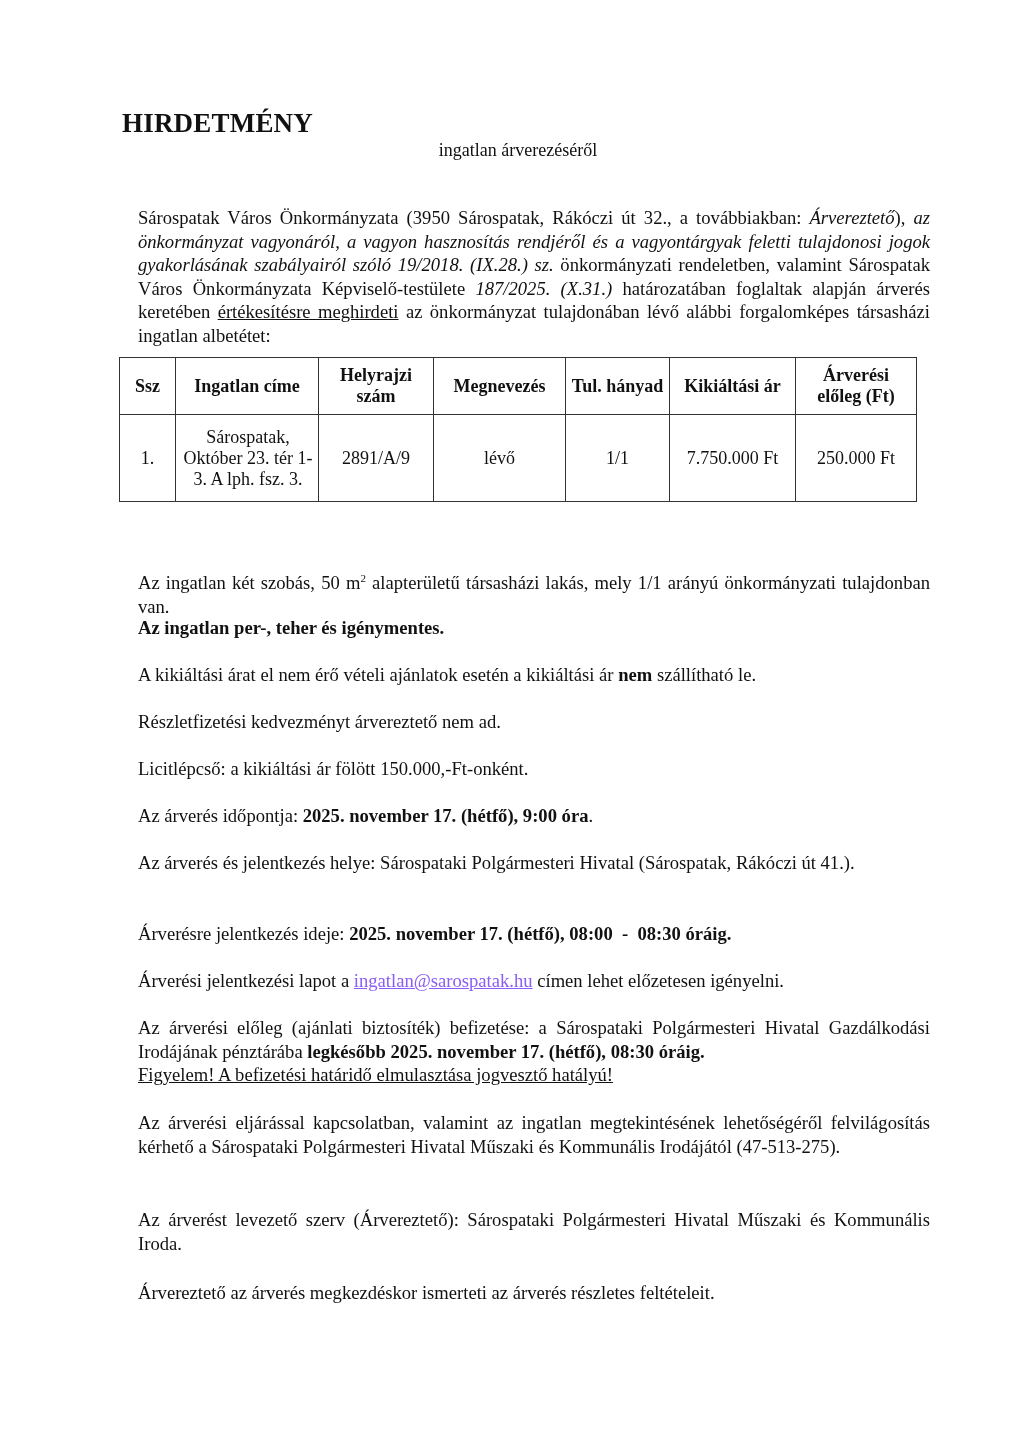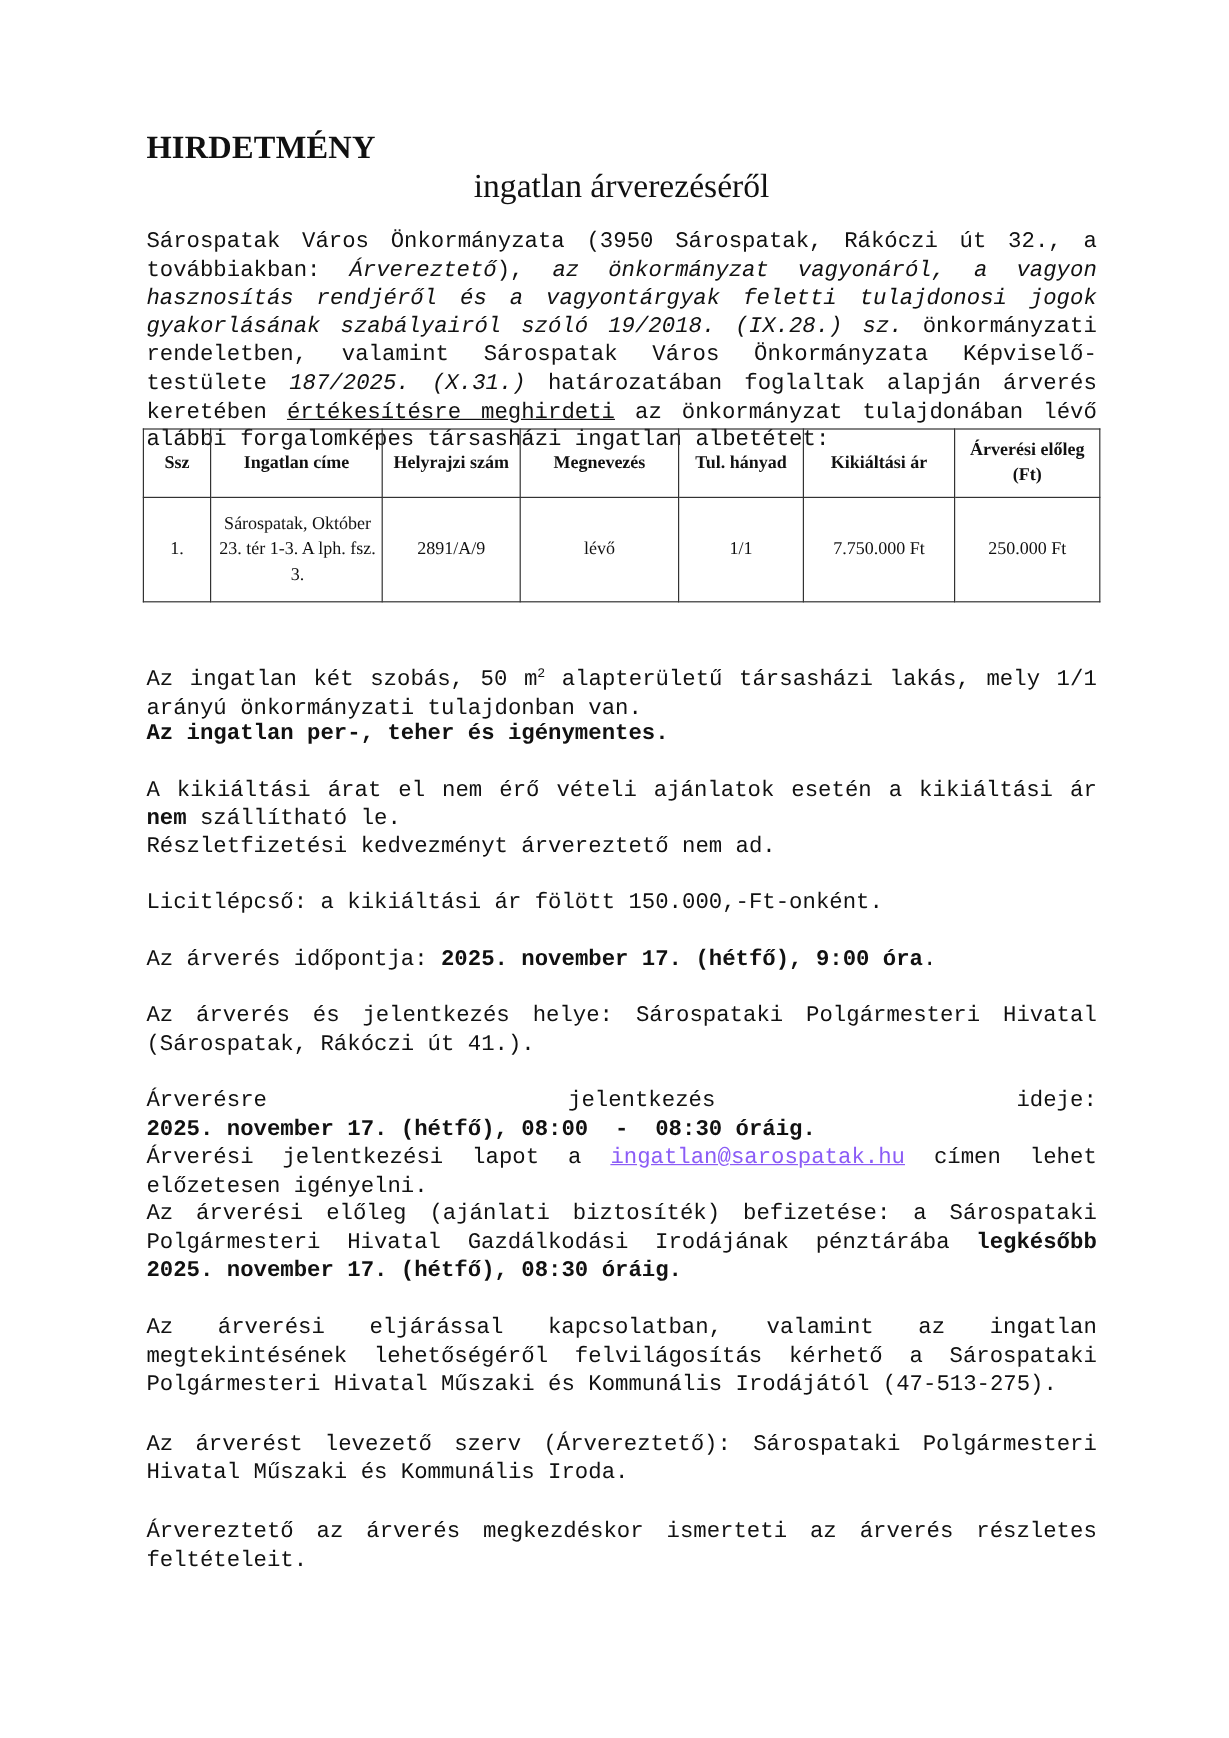--- a/index.html
+++ b/index.html
@@ -7,33 +7,33 @@
     width: 1024px; height: 1448px; position: relative; overflow: hidden;
     font-family: "Liberation Serif", serif; color: #111;
   }
   .page { position: absolute; left: 122px; top: 0; width: 792px; }
   .title {
     position: absolute; left: 0; width: 792px; top: 108px;
     text-align: left; font-weight: bold; font-size: 27px; letter-spacing: 0.2px;
   }
   .subtitle {
     position: absolute; left: 0; width: 792px; top: 140px;
-    text-align: center; font-size: 28px;
+    text-align: center; font-size: 18px;
   }
   .para {
     position: absolute; left: 0; width: 792px;
-    font-size: 18.6px; line-height: 23.6px; text-align: justify; margin: 0; font-family: Liberation Mono, monospace;
+    font-size: 18.6px; line-height: 23.6px; text-align: justify; margin: 16px;
   }
   .it { font-style: italic; }
   .b { font-weight: bold; }
   .u { text-decoration: underline; }
   a.link { color: #8b5cf6; text-decoration: underline; }
   table.props {
     position: absolute; left: -3px; top: 357px; width: 797px;
-    border-collapse: collapse; font-size: 15px; table-layout: fixed;
+    border-collapse: collapse; font-size: 18px; table-layout: fixed;
   }
   table.props th, table.props td {
     border: 1.5px solid #333; text-align: center; vertical-align: middle;
     padding: 0 4px; line-height: 21px;
   }
   table.props th { font-weight: bold; height: 56px; }
   table.props td { height: 86px; }
   table.props td.addr { text-align: center; padding-left: 6px; }
   sup { font-size: 11px; line-height: 0; }
 </style>
@@ -92,21 +92,21 @@
   <p class="para" style="top:741px;">Licitlépcső: a kikiáltási ár fölött 150.000,-Ft-onként.</p>
 
   <p class="para" style="top:788px;"><span>Az árverés időpontja: </span><span class="b">2025. november 17. (hétfő), 9:00 óra</span><span>.</span></p>
 
   <p class="para" style="top:835px;">Az árverés és jelentkezés helye: Sárospataki Polgármesteri Hivatal (Sárospatak, Rákóczi út 41.).</p>
 
   <p class="para" style="top:906px;"><span>Árverésre jelentkezés ideje: </span><span class="b" style="white-space:pre;">2025. november 17. (hétfő), 08:00  -  08:30 óráig.</span></p>
 
   <p class="para" style="top:953px;"><span>Árverési jelentkezési lapot a </span><a class="link" href="#">ingatlan@sarospatak.hu</a><span> címen lehet előzetesen igényelni.</span></p>
 
-  <p class="para" style="top:1000px;"><span>Az árverési előleg (ajánlati biztosíték) befizetése: a Sárospataki Polgármesteri Hivatal Gazdálkodási Irodájának pénztárába </span><span class="b">legkésőbb 2025. november 17. (hétfő), 08:30 óráig.</span><br></p>
+  <p class="para" style="top:1000px;"><span>Az árverési előleg (ajánlati biztosíték) befizetése: a Sárospataki Polgármesteri Hivatal Gazdálkodási Irodájának pénztárába </span><span class="b">legkésőbb 2025. november 17. (hétfő), 08:30 óráig.</span><br><span class="u">Figyelem! A befizetési határidő elmulasztása jogvesztő hatályú!</span></p>
 
   <p class="para" style="top:1095px;">Az árverési eljárással kapcsolatban, valamint az ingatlan megtekintésének lehetőségéről felvilágosítás kérhető a Sárospataki Polgármesteri Hivatal Műszaki és Kommunális Irodájától (47-513-275).</p>
 
   <p class="para" style="top:1192px;">Az árverést levezető szerv (Árvereztető): Sárospataki Polgármesteri Hivatal Műszaki és Kommunális Iroda.</p>
 
   <p class="para" style="top:1265px;">Árvereztető az árverés megkezdéskor ismerteti az árverés részletes feltételeit.</p>
 
 </div>
 
 </body></html>

